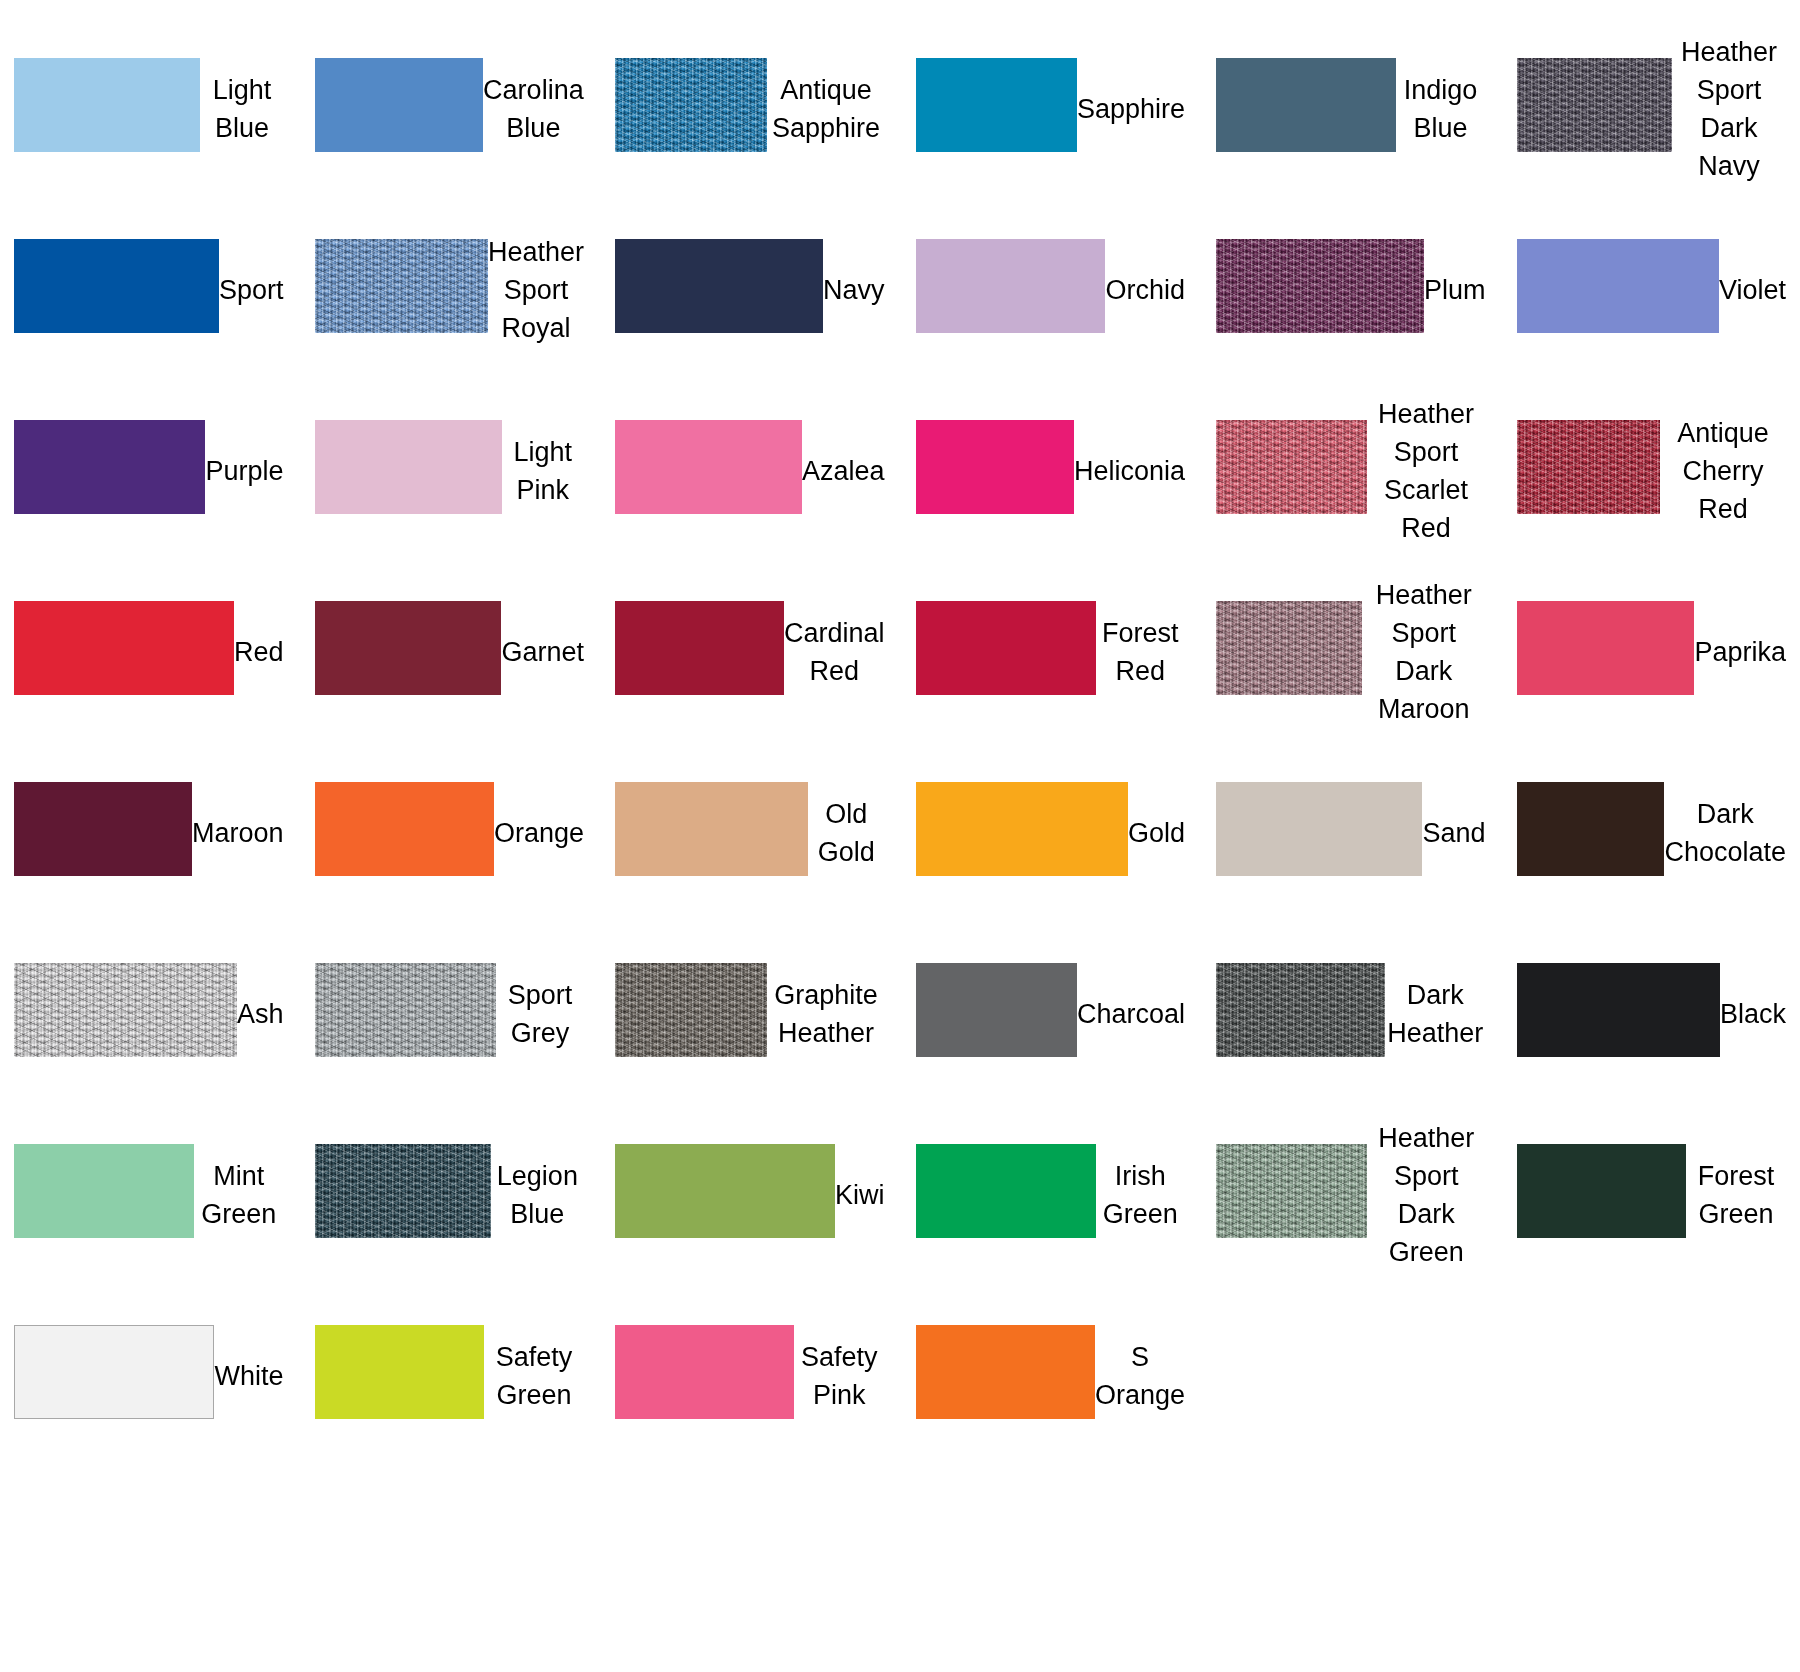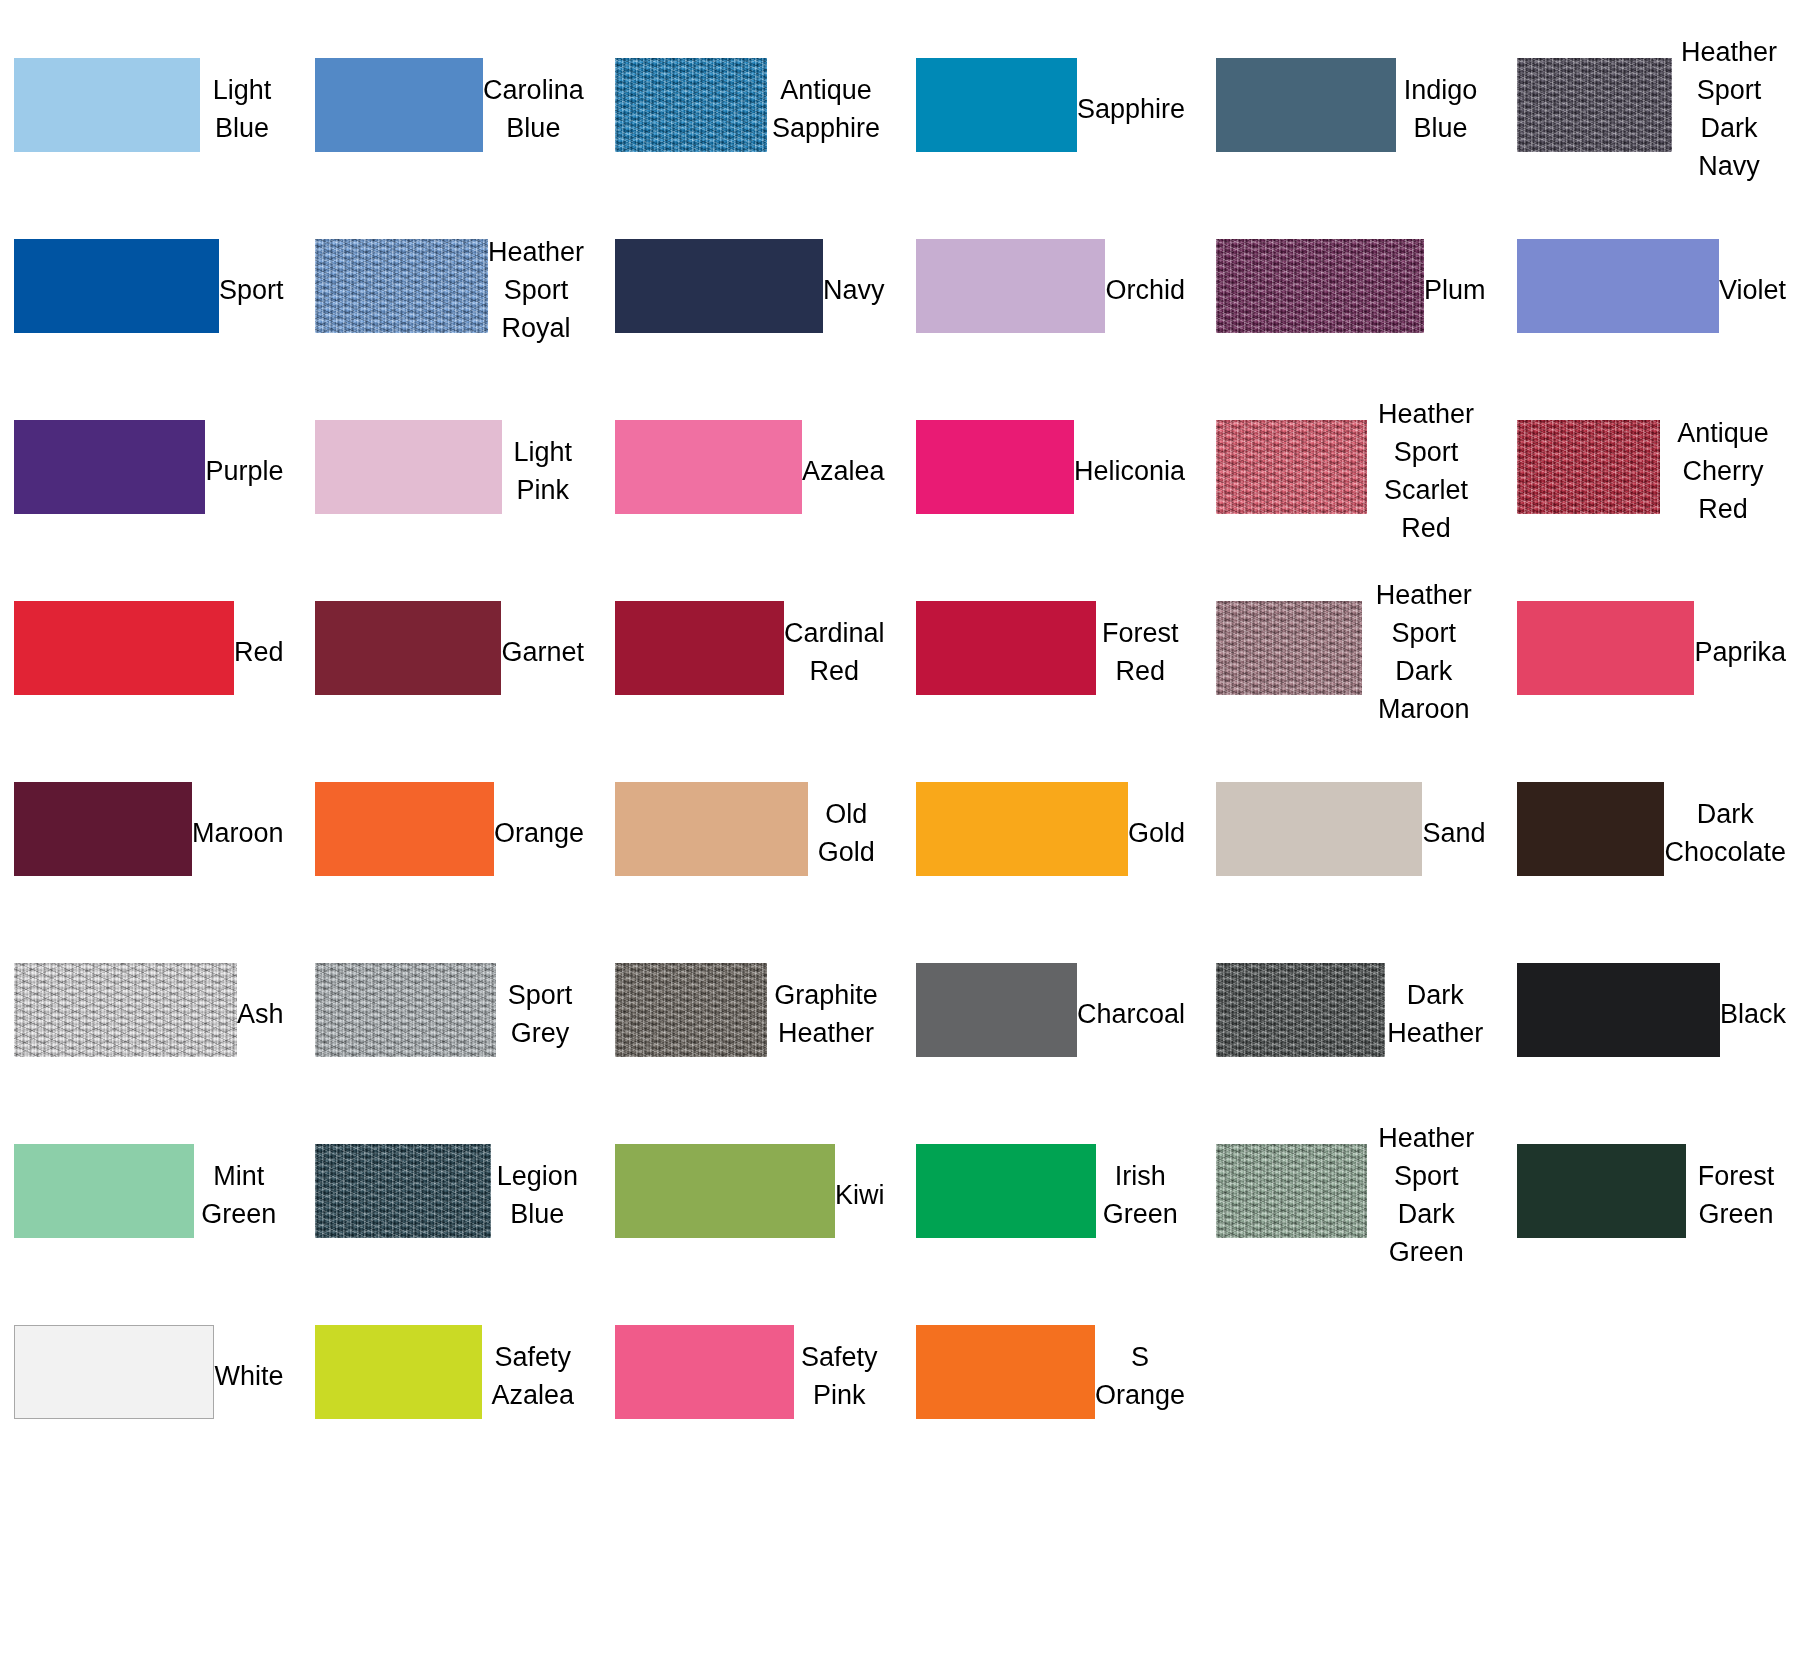--- a/index.html
+++ b/index.html
@@ -283,21 +283,21 @@
     <div class="swatch-cell">
       <div class="swatch-chip" style="background-color: rgb(30, 53, 43);"></div>
       <div class="swatch-label">Forest Green</div>
     </div>
     <div class="swatch-cell">
       <div class="swatch-chip bordered" style="background-color: rgb(242, 242, 242);"></div>
       <div class="swatch-label">White</div>
     </div>
     <div class="swatch-cell">
       <div class="swatch-chip" style="background-color: rgb(202, 218, 37);"></div>
-      <div class="swatch-label">Safety Azalea</div>
+      <div class="swatch-label">Safety Green</div>
     </div>
     <div class="swatch-cell">
       <div class="swatch-chip" style="background-color: rgb(240, 91, 138);"></div>
       <div class="swatch-label">Safety Pink</div>
     </div>
     <div class="swatch-cell">
       <div class="swatch-chip" style="background-color: rgb(244, 112, 31);"></div>
       <div class="swatch-label">S  Orange</div>
     </div>
   </div>

